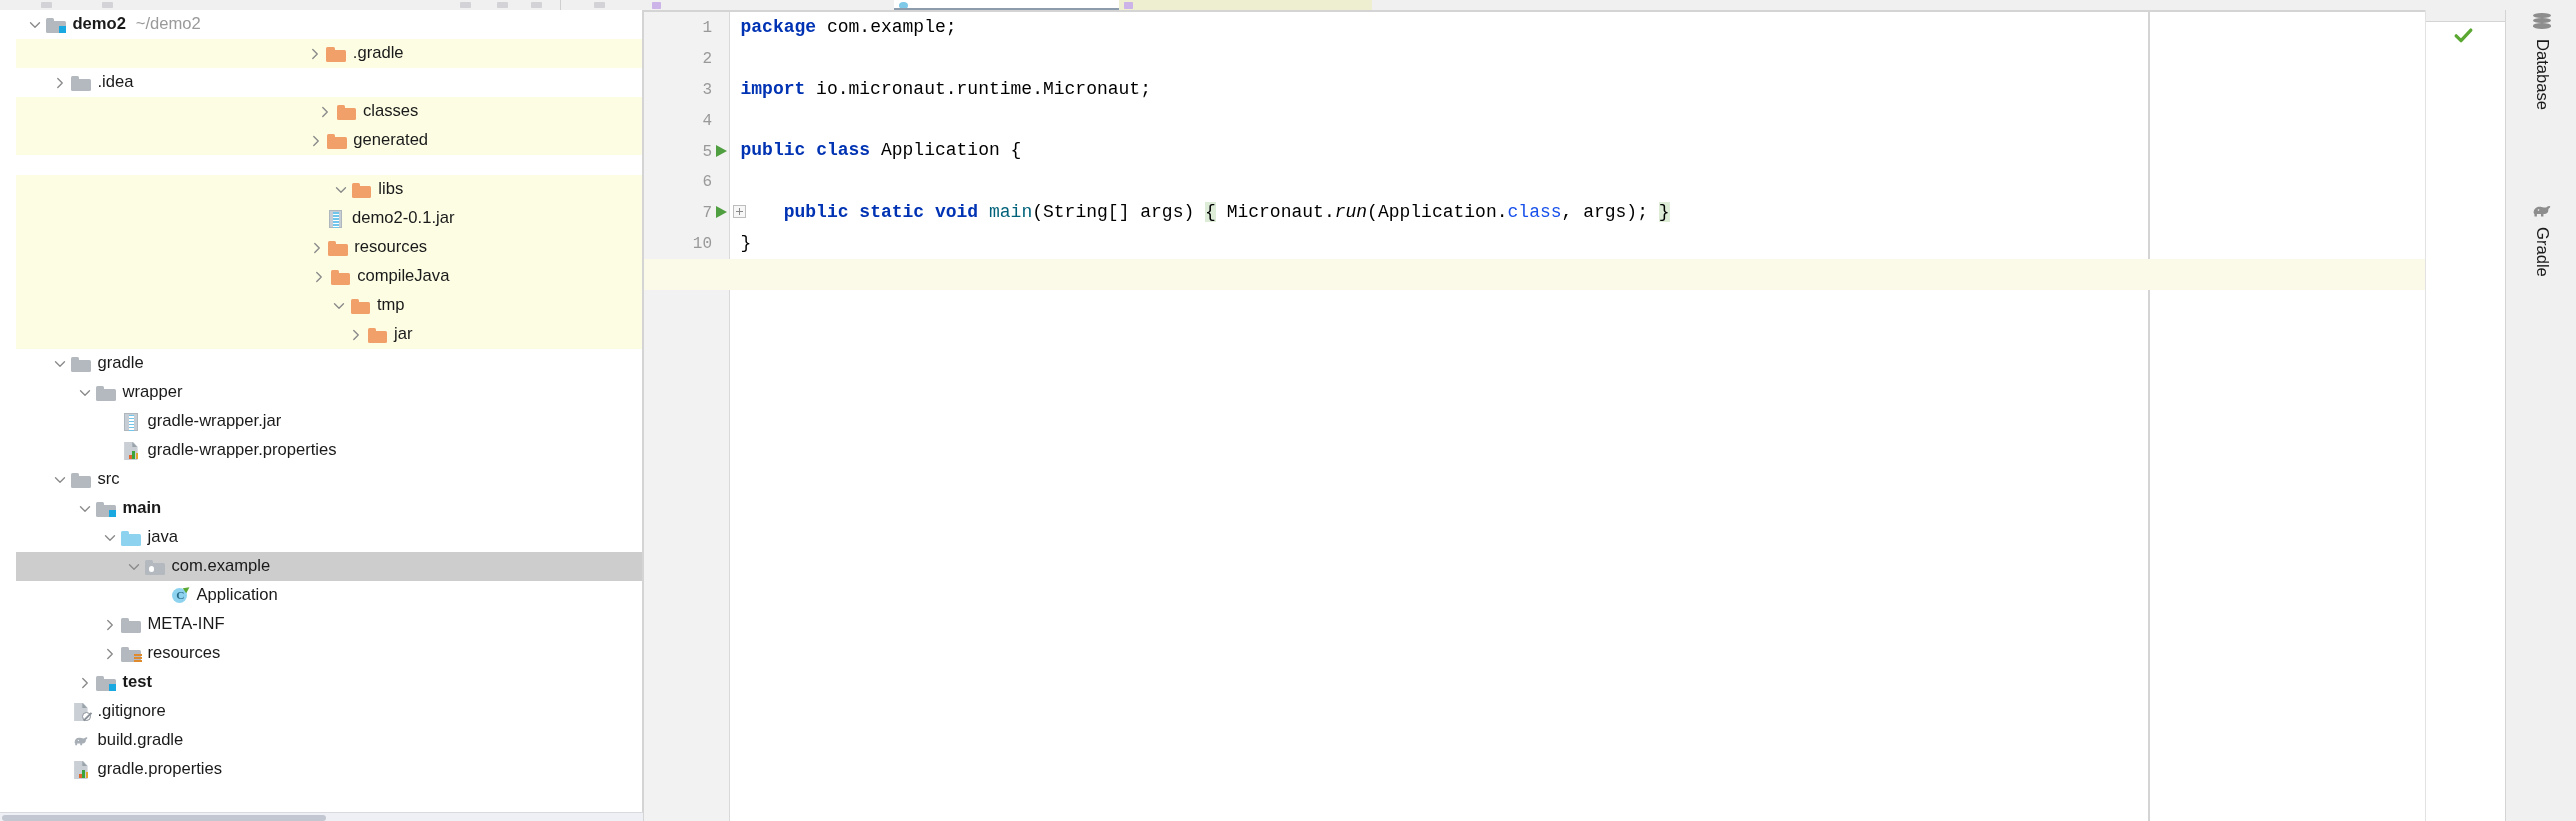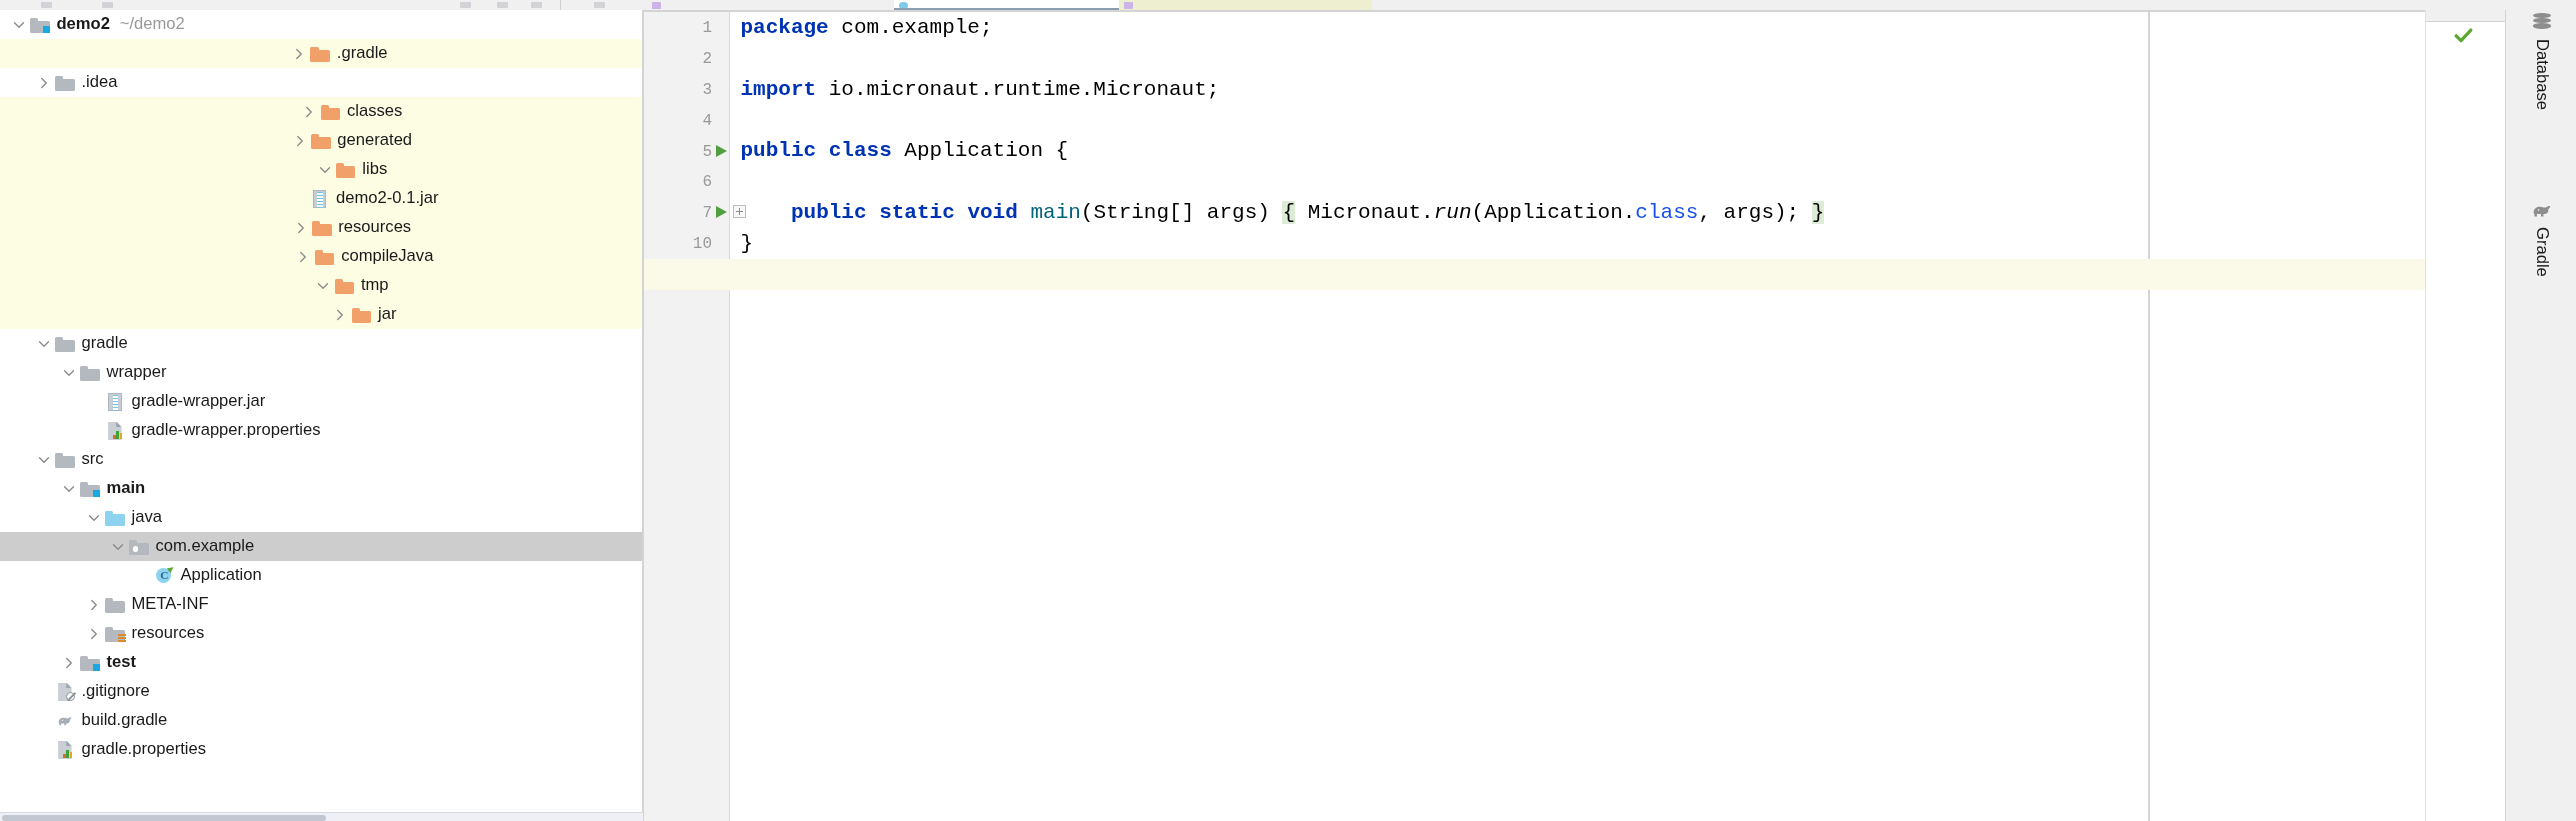--- a/index.html
+++ b/index.html
@@ -18,21 +18,21 @@
   .tab{ position:absolute; top:0; height:9.8px; }
   .tab.active{ background:#ffffff; }
   .tab.active:after{ content:""; position:absolute; left:0; bottom:0; width:100%;
     height:2.3px; background:#8c9cad; }
   .tab.modified{ background:#eeeed0; }
   .tab-ico{ position:absolute; top:1.5px; left:4.5px; width:9.8px; height:7.5px; }
   .ico-xml{ background:#cdb4e8; border-radius:0.8px; }
   .ico-blue-dot{ width:9px;height:7.5px;border-radius:50%; background:#7ec8e8; }
 
   
-  #tree-pane{ position:absolute; left:0; top:9.8px; width:643px; height:771px;
+  #tree-pane{ position:absolute; left:16px; top:9.8px; width:643px; height:771px;
     background:#ffffff; overflow:hidden; }
   .row{ position:relative; height:29px; display:flex; align-items:center;
     white-space:nowrap; font-size:16.6px; color:#1a1a1a; }
   .row.hl-yellow{ background:#fdfde4;justify-content:center; }
   .row.hl-select{ background:#cdcdcd; }
   .row .chev{ width:19.6px; height:29px; flex:0 0 19.6px; position:relative; }
   .row .chev svg{ position:absolute; top:9px; left:3.8px; }
   .row .ic{ flex:0 0 auto; width:22.6px; height:18px; position:relative; margin-right:5.3px; }
   .row .lbl{ line-height:1; }
   .row .lbl.bold{ font-weight:bold; }
@@ -109,21 +109,21 @@
   .ln-row .run-arrow{ position:absolute; left:72px; top:9px; width:0; height:0;
     border-left:11.3px solid #4f9e3f; border-top:6.8px solid transparent;
     border-bottom:6.8px solid transparent; }
   .fold-box{ position:absolute; left:89px; top:8.3px; width:12.8px; height:12.8px;
     border:0.8px solid #bdbdbd; background:#f7f7f7; }
   .fold-box:before{ content:""; position:absolute; left:2.3px; top:5.3px; width:6.8px; height:1.1px;
     background:#8a8a8a; }
   .fold-box:after{ content:""; position:absolute; left:5.3px; top:2.3px; width:1.1px; height:6.8px;
     background:#8a8a8a; }
   .cl{ position:absolute; left:10.5px; font-family:"Liberation Mono", monospace;
-    font-size:21px; white-space:pre; color:#000000; line-height:31px; }
+    font-size:18px; white-space:pre; color:#000000; line-height:31px; }
   .kw{ color:#0033b3; font-weight:bold; }
   .mth{ color:#00627a; }
   .fld{ color:#1750eb; }
   .it{ font-style:italic; }
   .brmatch{ background:#dcecd7; }
   .hl-line{ position:absolute; left:0; width:100%; height:31px; background:#fbfae8; }
   .hl-line-gut{ position:absolute; left:0; width:86px; height:31px; background:#fbfae8; }
   .wrapguide{ position:absolute; top:2.3px; bottom:0; width:1.5px; background:#d4d4d4; }
 
   
@@ -243,21 +243,21 @@
             </svg>
           </span>
           <span class="ic">
             <span class="f-orange">
               <span class="tab"></span>
               <span class="body"></span>
             </span>
           </span>
           <span class="lbl">generated</span>
         </div>
-        <div class="row hl-yellow" style="padding-left: 59px;">
+        <div class="row hl-yellow" style="padding-left: 59px; margin-top: 20px;">
           <span class="chev">
             <svg width="12" height="12" viewBox="0 0 16 16">
               <path d="M2 5 L8 11 L14 5" stroke="#8a8a8a" stroke-width="1.8" fill="none" stroke-linecap="round" stroke-linejoin="round"></path>
             </svg>
           </span>
           <span class="ic">
             <span class="f-orange">
               <span class="tab"></span>
               <span class="body"></span>
             </span>

